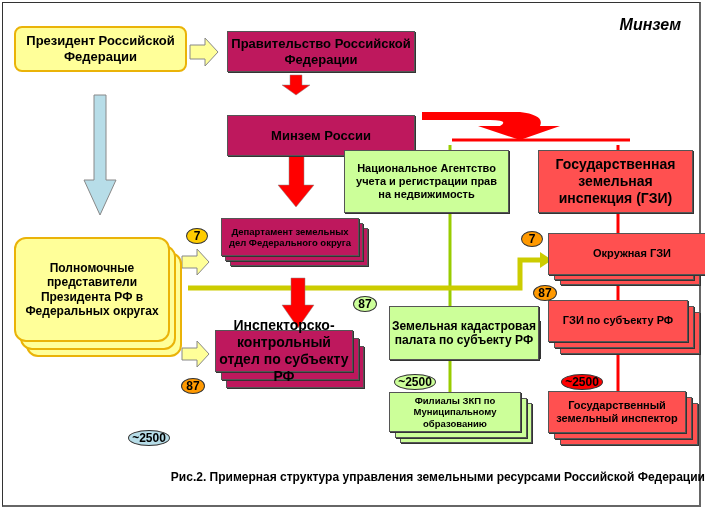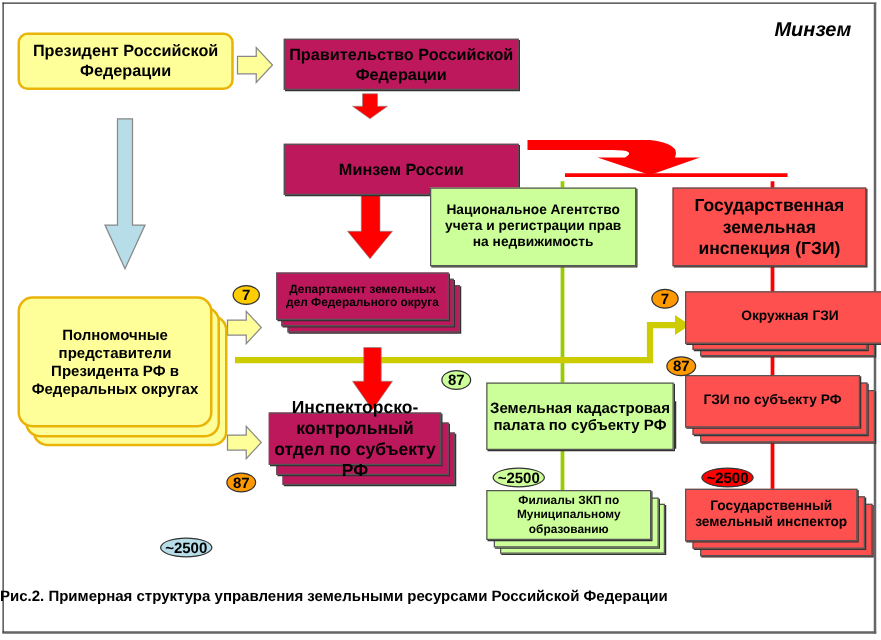--- a/index.html
+++ b/index.html
@@ -10,21 +10,21 @@
   .green{background:#ccff99;border:1px solid #555;box-shadow:1px 1px 0 #333;}
   .red{background:#ff5050;border:1px solid #555;box-shadow:1px 1px 0 #333;}
   .pale{background:#ffff99;border:2px solid #eab308;border-radius:12px;}
   .badge{position:absolute;border-radius:50%;border:1px solid #333;font-weight:bold;font-size:12px;display:flex;align-items:center;justify-content:center;box-sizing:border-box;}
   .b-orange{background:#ff9900;}
   .b-yellow{background:#ffcc00;}
   .b-green{background:#ccff99;}
   .b-red{background:#ff0000;}
   .b-blue{background:#b7dde8;}
   svg{position:absolute;left:0;top:0;}
-  .caption{position:absolute;left:0;width:705px;text-align:left;font-weight:bold;font-size:12px;line-height:15px;top:470px;}
+  .caption{position:absolute;left:0;width:705px;text-align:right;font-weight:bold;font-size:12px;line-height:15px;top:470px;}
   .project{position:absolute;right:24px;top:16px;font-weight:bold;font-style:italic;font-size:16px;}
 </style>
 </head>
 <body>
 
 <div class="frame"></div>
 
 <div class="project">Минзем</div>
 
 <svg width="705" height="512">

